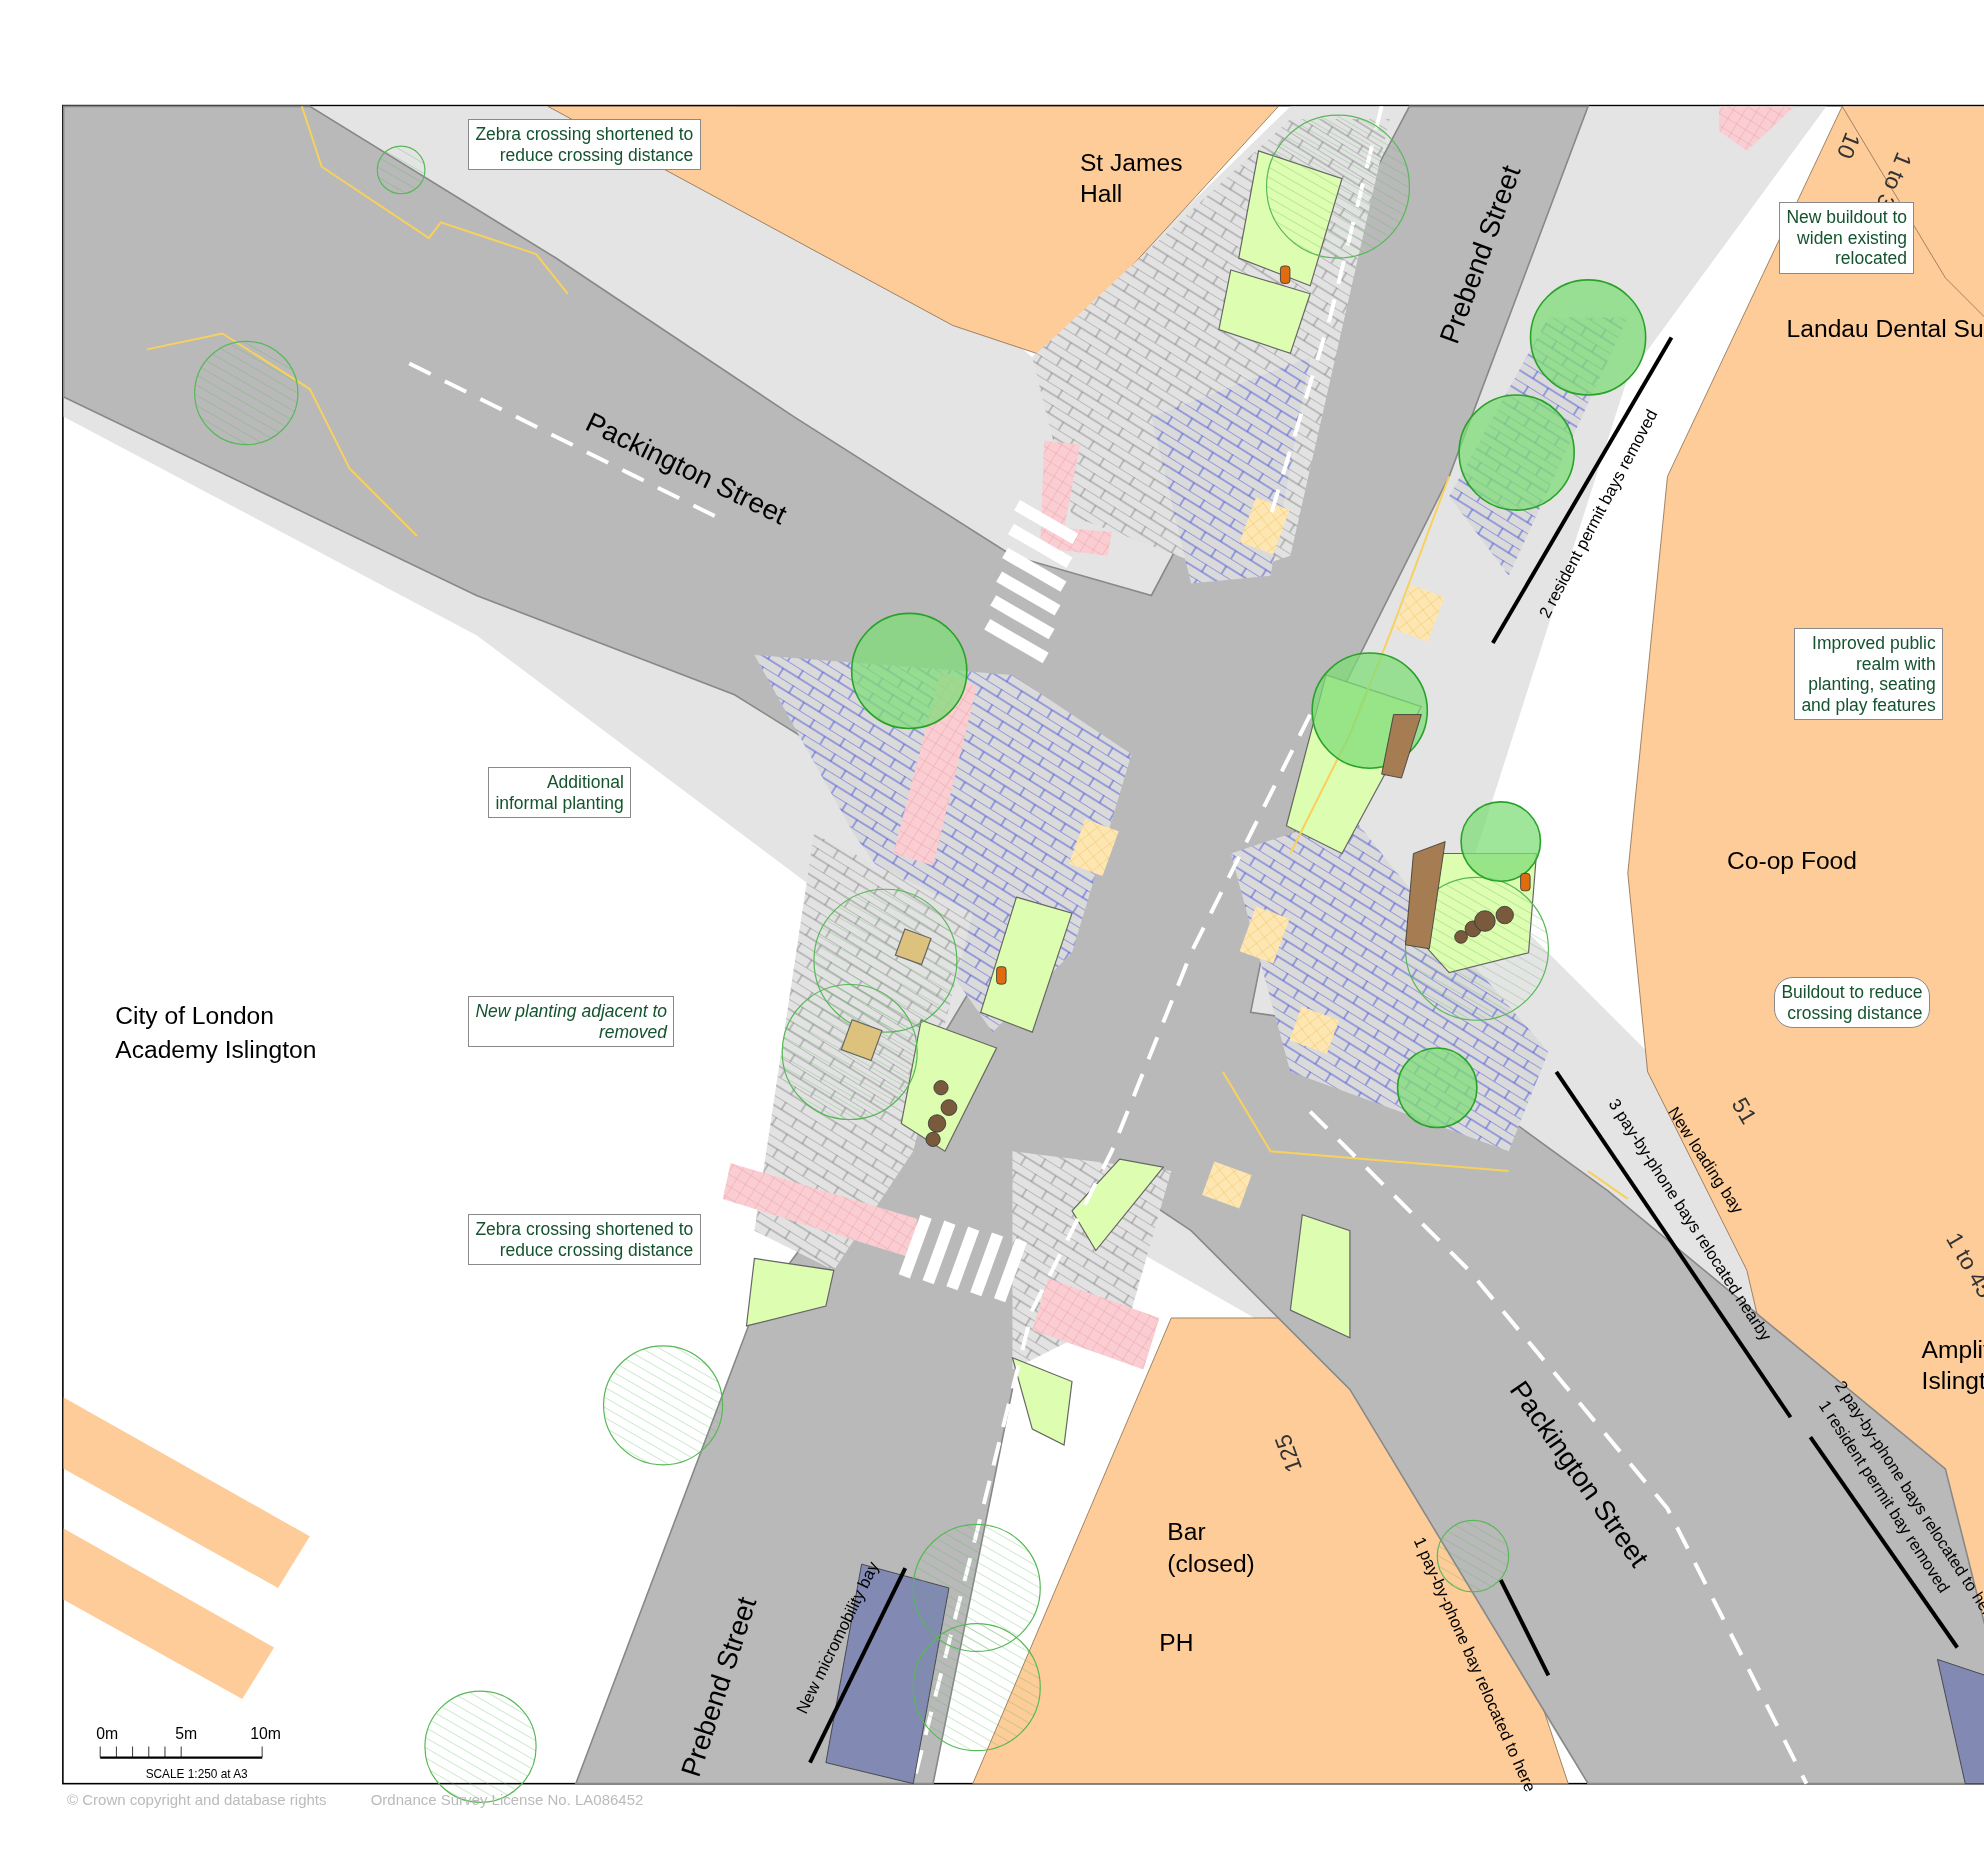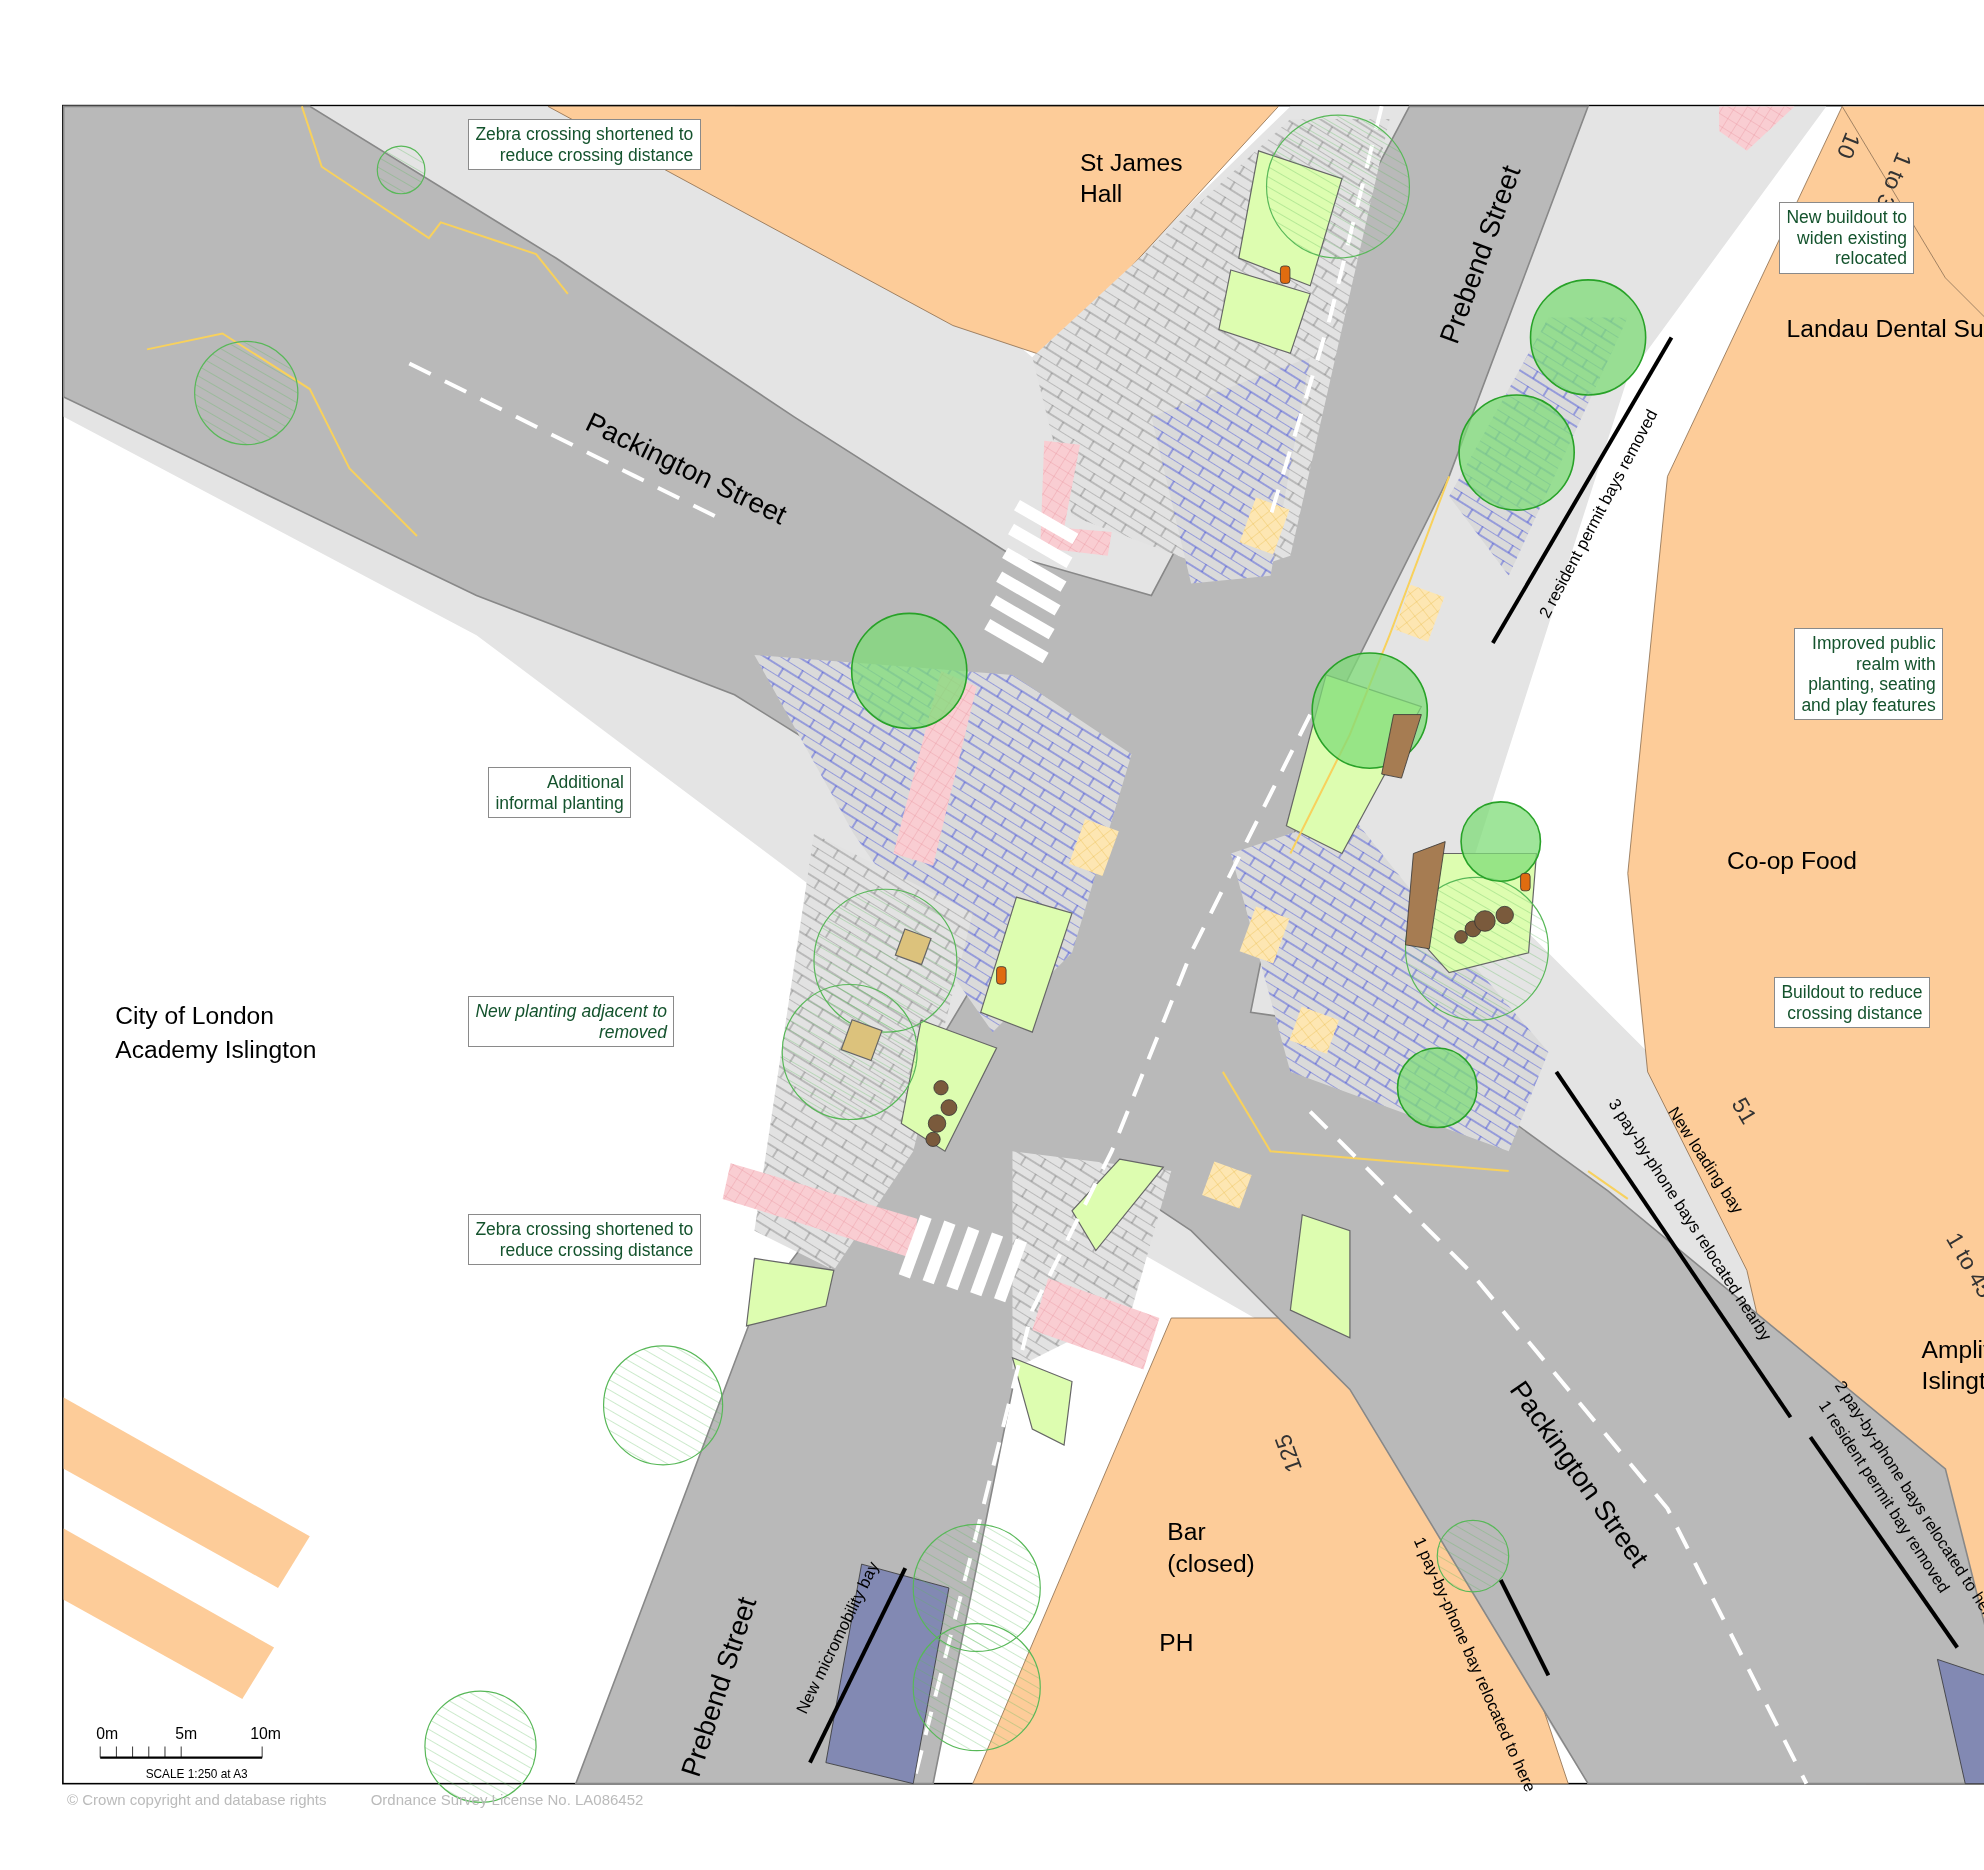--- a/index.html
+++ b/index.html
@@ -246,21 +246,21 @@
     <div>and play features</div>
 </div>
 <div class="callout" style="left:468px;top:767px;margin-left:20px;">
   <div>Additional</div>
     <div>informal planting</div>
 </div>
 <div class="callout" style="left:468px;top:996px;font-style:italic;">
   <div>New planting adjacent to</div>
     <div>removed</div>
 </div>
-<div class="callout" style="left:1774px;top:977px;">
+<div class="callout" style="left:1774px;top:977px;border-radius:19px;">
   <div>Buildout to reduce</div>
     <div>crossing distance</div>
 </div>
 <div class="callout" style="left:468px;top:1214px;">
   <div>Zebra crossing shortened to</div>
     <div>reduce crossing distance</div>
 </div>
 
 <div id="scalebar">
   <svg width="357" height="79" viewBox="0 0 900 200">

